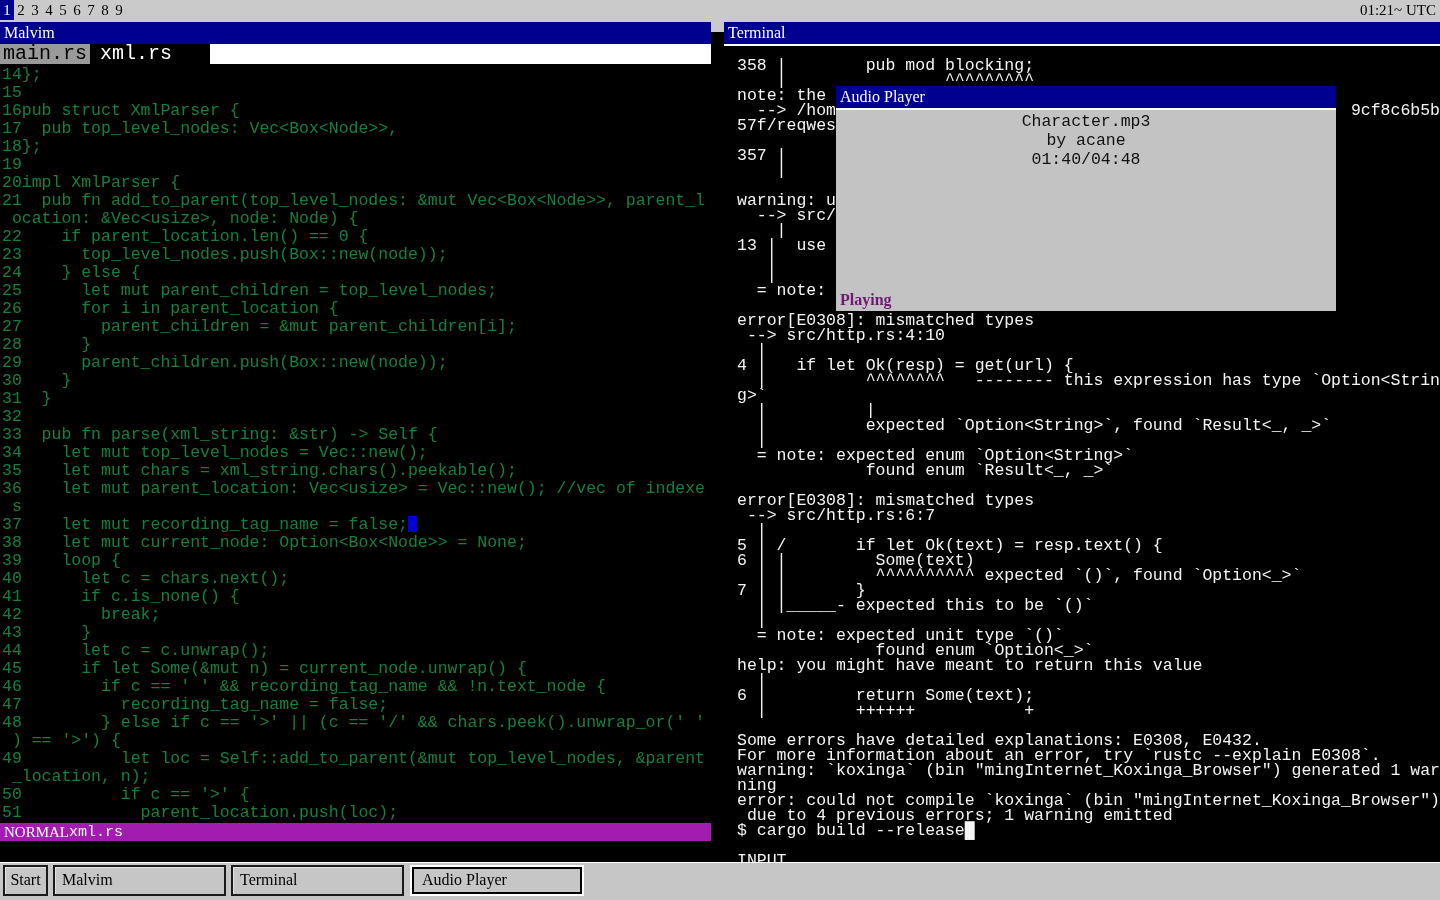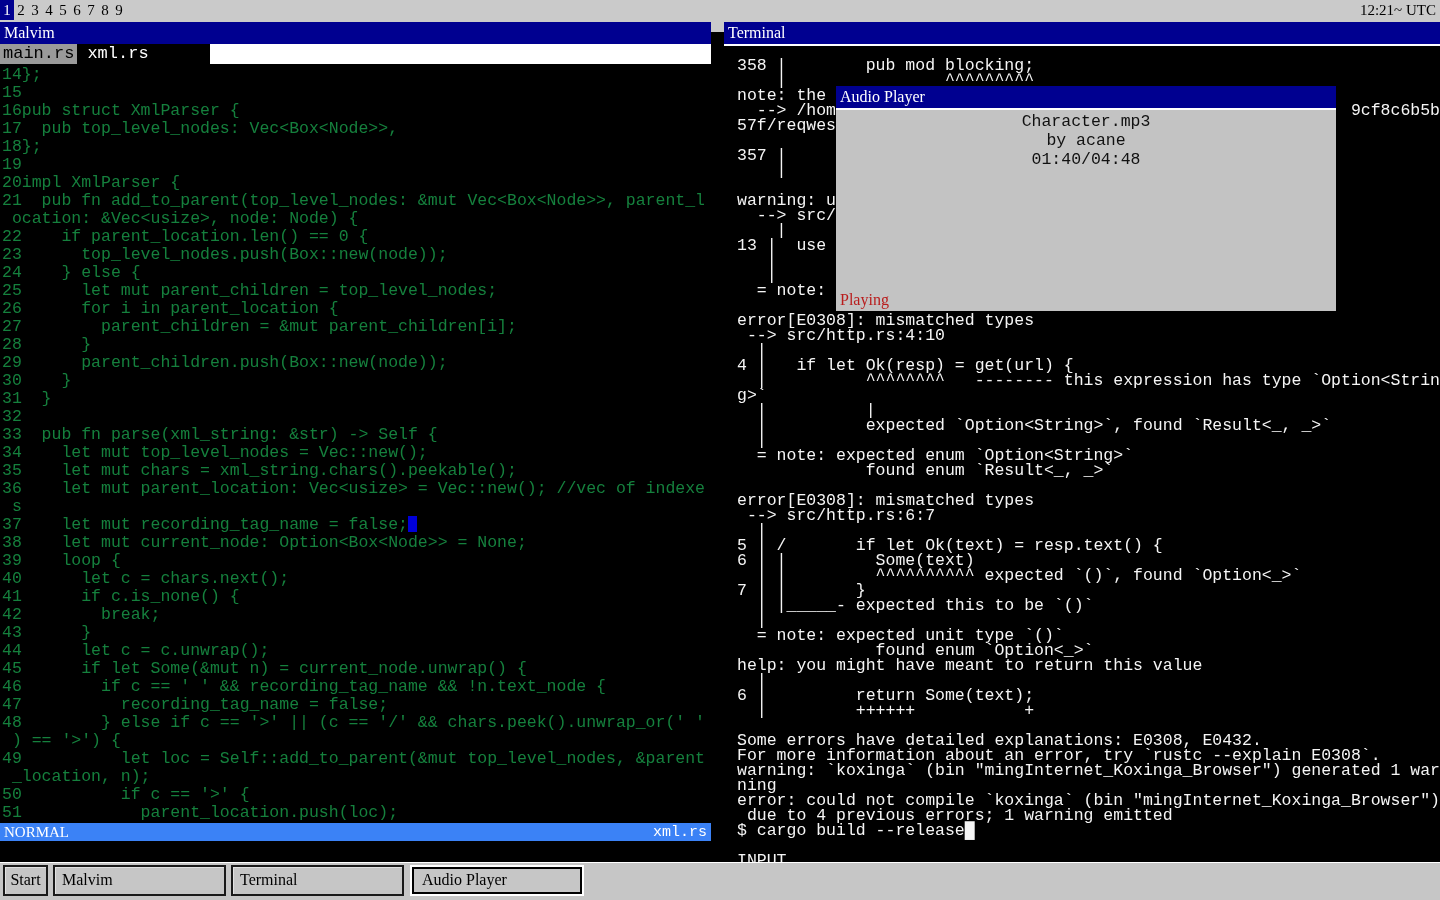--- a/index.html
+++ b/index.html
@@ -19,63 +19,63 @@
   
   .window{position:absolute;background:#000;}
   .titlebar{height:22px;background:#000090;color:#fff;font-size:16px;line-height:22px;
             padding-left:4px;overflow:hidden;}
   .sepline{height:2px;background:#fff;}
 
   
   #malvim{left:0;top:22px;width:711px;height:819px;}
   #malvim-tabbar{position:absolute;top:22px;left:0;right:0;height:20px;background:#fff;}
   #tabstrip{width:210px;height:20px;background:#000;display:flex;align-items:stretch;
-            font-size:17px;line-height:20px;}
+            font-size:20px;line-height:20px;}
   .tab-active{background:#9a9a9a;color:#000;padding:0 3px;}
   .tab-inactive{color:#fff;padding:0 10px;}
   #malvim-code{position:absolute;top:42px;left:0;right:0;bottom:18px;overflow:hidden;}
   #malvim-code pre{margin:0;padding:2px 0 0 2px;font-size:16.5px;line-height:18px;
                    color:#15803d;white-space:pre;}
   #ed-cursor{position:absolute;left:408px;top:452px;width:9px;height:16px;background:#0000d8;}
-  #malvim-status{position:absolute;left:0;right:0;bottom:0;height:18px;background:#3b82f6;
-                 color:#fff;display:flex;justify-content:space-between;align-items:center;
+  #malvim-status{position:absolute;left:0;right:0;bottom:0;height:18px;background:#a21caf;
+                 color:#fff;display:flex;align-items:center;
                  padding:0 4px;}
   #malvim-status .mode{font-size:15px;}
   #malvim-status .file{font-size:15px;}
 
   
   #terminal{left:724px;top:22px;width:716px;height:840px;}
   #terminal-out{position:absolute;top:24px;left:0;right:0;bottom:0;overflow:hidden;}
   #terminal-out pre{margin:11px;padding:1px 0 0 2px;font-size:16.5px;line-height:15px;
                     color:#f5f5f5;white-space:pre;}
 
   
   #player{left:836px;top:86px;width:500px;height:225px;z-index:5;}
   #player-body{position:absolute;top:24px;left:0;right:0;bottom:0;background:#c3c3c3;}
   .player-meta{text-align:center;font-size:16.5px;line-height:15px;padding-top:4px;color:#111;}
-  #player-status{position:absolute;left:4px;bottom:2px;font-size:16px;color:#b91c1c;}
+  #player-status{position:absolute;left:4px;bottom:2px;font-size:16px;color:#701a75;font-weight:bold;}
 
   
   #taskbar{position:absolute;left:0;top:862px;width:1440px;height:49px;background:#c6c6c6;
            box-shadow:inset 0 1px 0 #ffffff;}
   .tbtn{position:absolute;top:3px;height:31px;background:#c6c6c6;border:2px solid #1a1a1a;
         box-sizing:border-box;font-size:16px;line-height:26px;padding-left:7px;color:#000;
         box-shadow:inset 1px 1px 0 #e2e2e2;overflow:hidden;}
   #btn-start{left:3px;width:45px;text-align:center;padding-left:0;}
   #btn-malvim{left:53px;width:173px;}
   #btn-terminal{left:231px;width:173px;}
   #btn-audio{left:410px;width:174px;border:2px solid #fff;box-shadow:inset 0 0 0 2px #000;
              padding-left:10px;line-height:25px;}
 </style>
 </head>
 <body>
 
 <div id="topbar">
   <span class="ws active">1</span><span class="ws">2</span><span class="ws">3</span><span class="ws">4</span><span class="ws">5</span><span class="ws">6</span><span class="ws">7</span><span class="ws">8</span><span class="ws">9</span>
-  <span id="clock">12:21~ UTC</span>
+  <span id="clock">01:21~ UTC</span>
 </div>
 
 <div class="window" id="malvim">
   <div class="titlebar">Malvim</div>
   <div id="malvim-tabbar">
     <div id="tabstrip" class="mono">
       <span class="tab-active">main.rs</span>
       <span class="tab-inactive">xml.rs</span>
     </div>
   </div>

